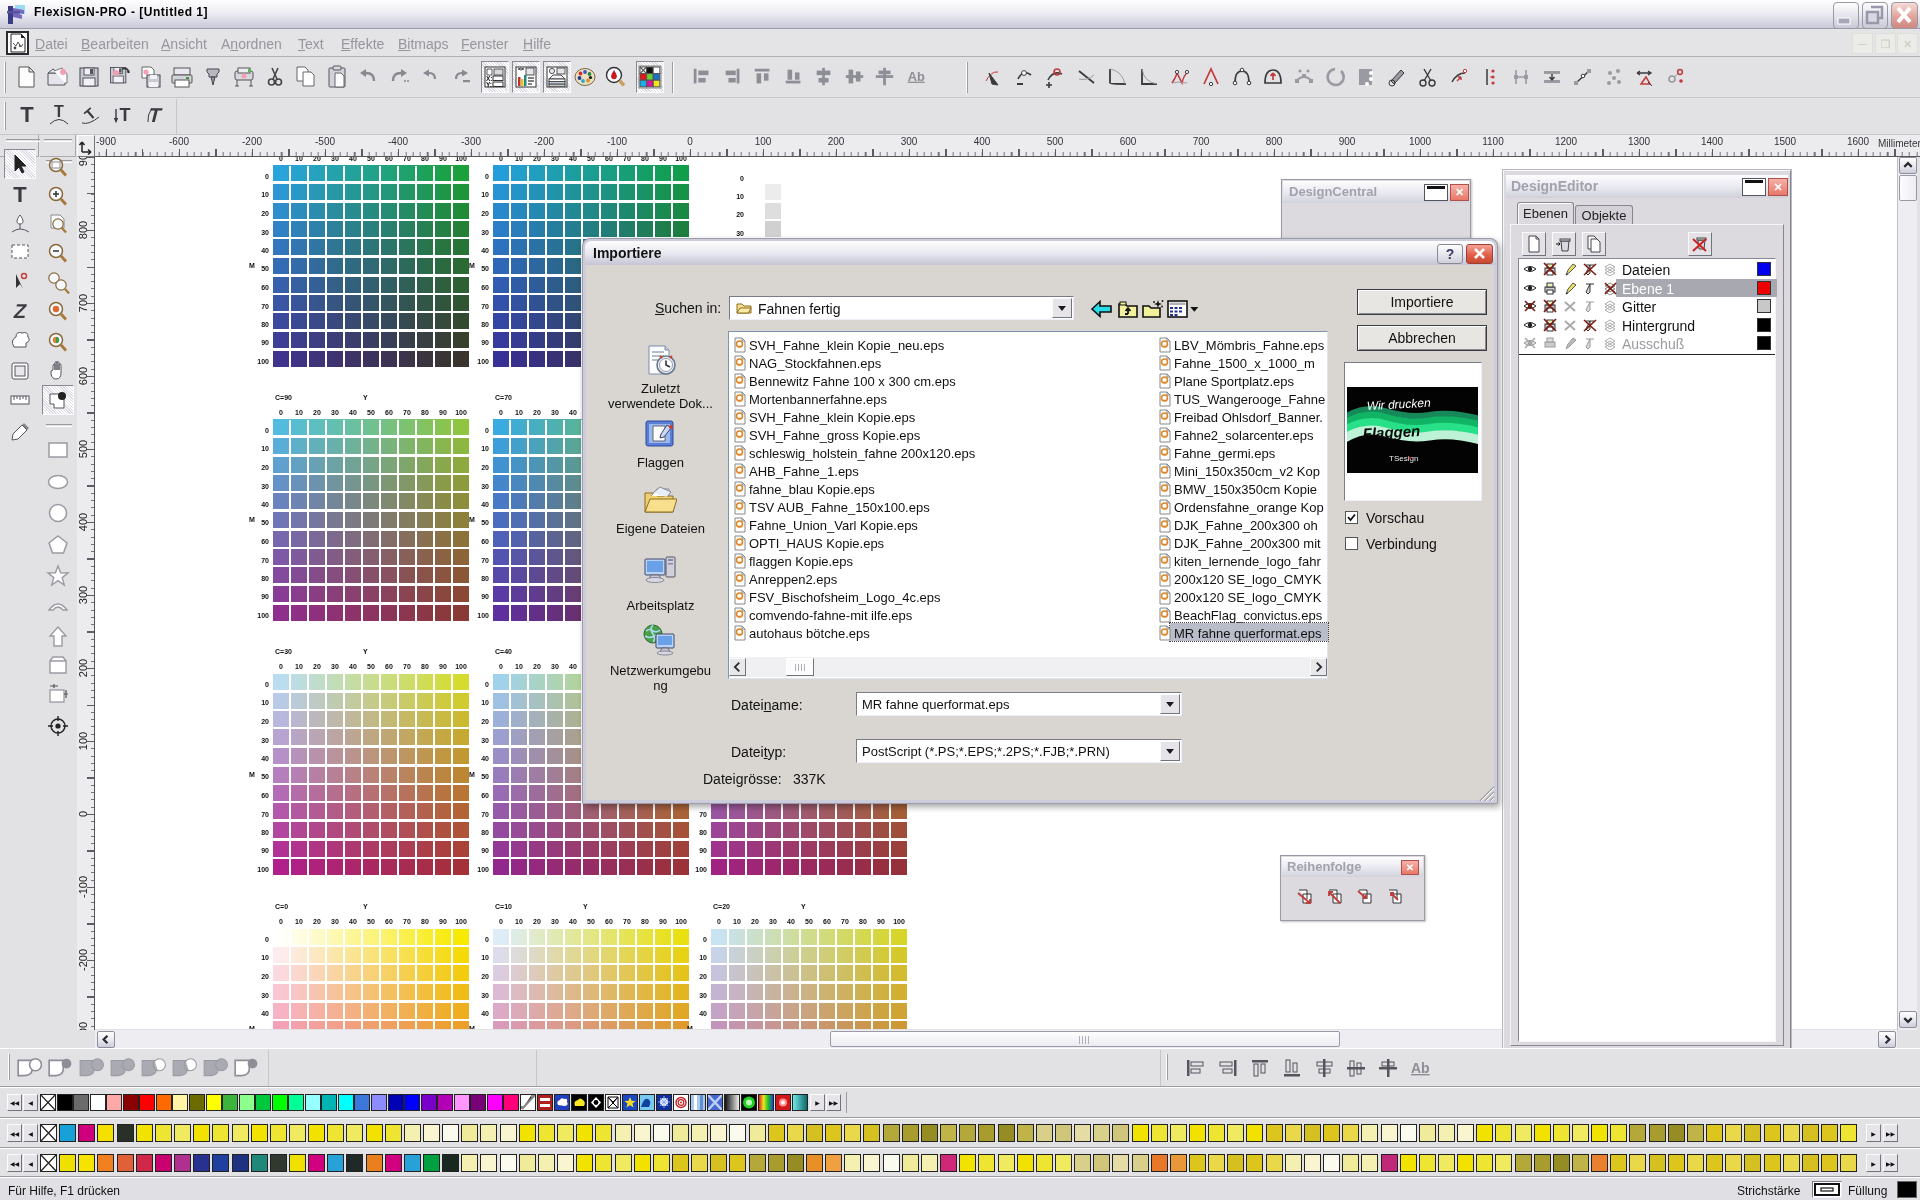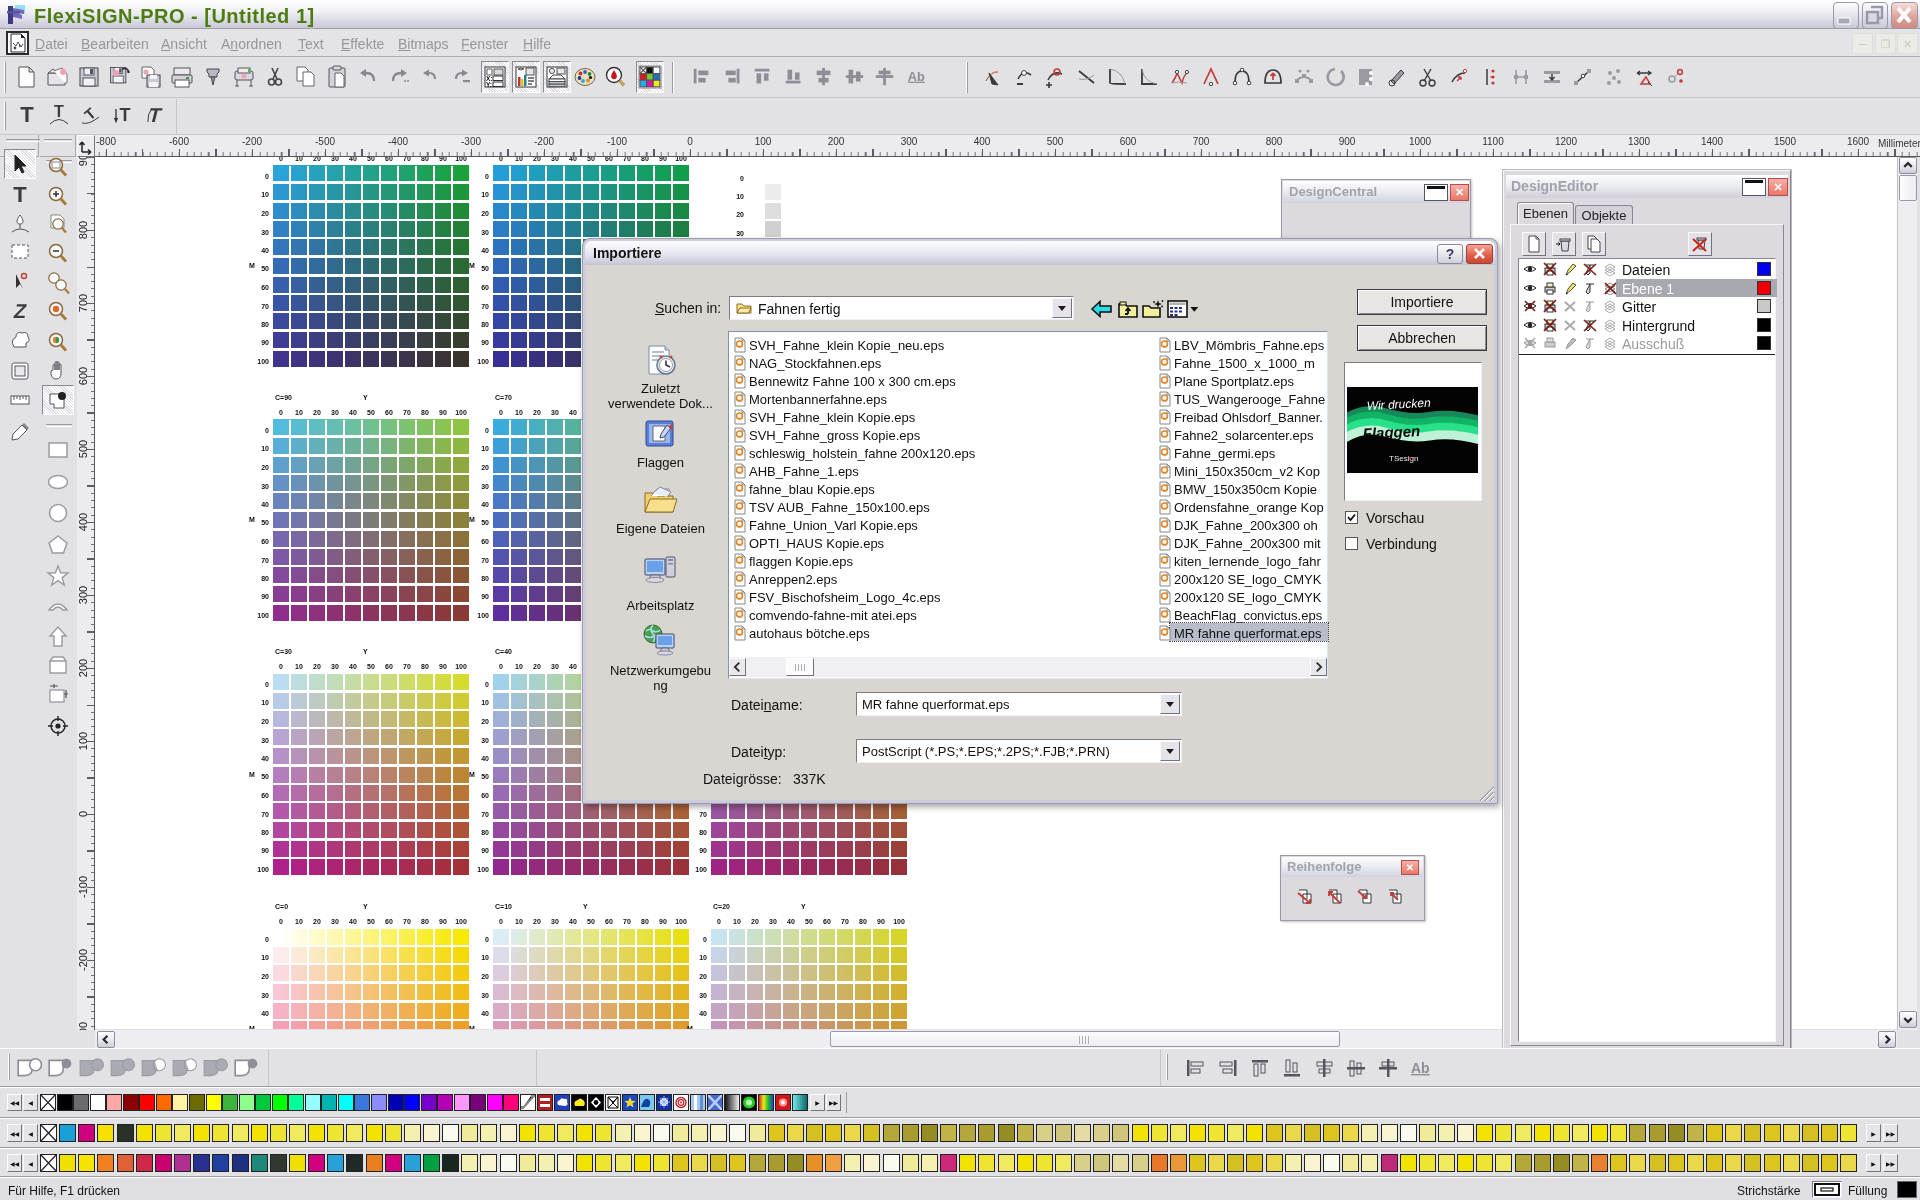--- a/index.html
+++ b/index.html
@@ -4,21 +4,21 @@
 body{width:1920px;height:1200px;overflow:hidden;position:relative;background:#e2e1e4;}
 svg{display:block}
 </style></head><body>
 <div style="position:absolute;left:0px;top:0px;width:1920px;height:29px;background:linear-gradient(#fefefe,#f0f0f5 40%,#c9c9d9);border-bottom:1px solid #9e9ea8;"></div>
 <svg style="position:absolute;left:5px;top:3px;width:24px;height:24px;" viewBox="0 0 24 24">
     <rect x="10" y="2" width="10" height="9" fill="#9adcf0"></rect>
     <rect x="3" y="3" width="5" height="18" fill="#3c3c86"></rect>
     <path d="M8 5 L19 7 L19 11 L12 10 L17 12 L17 16 L8 14 Z" fill="#7a68c0"></path>
     <rect x="2" y="8" width="13" height="2.5" fill="#55559a"></rect>
   </svg>
-<div style="position:absolute;left:34px;top:5px;width:500px;height:20px;font-size:20px;font-weight:bold;color:#4d7c0f;letter-spacing:0.5px;">FlexiSIGN-PRO - [Untitled 1]</div>
+<div style="position:absolute;left:34px;top:5px;width:500px;height:20px;font-size:12px;font-weight:bold;color:#000000;letter-spacing:0.5px;">FlexiSIGN-PRO - [Untitled 1]</div>
 <div style="position:absolute;left:1833px;top:2px;width:26px;height:27px;background:linear-gradient(#fdfdfe,#e4e4ec 50%,#c9c9d6);border:1.5px solid #9a9aa6;border-radius:4px;">
     <svg width="23" height="24" viewBox="0 0 23 24">
       <rect x="4" y="15" width="12" height="6" fill="#a8a8b8" stroke="#fff"></rect>
     </svg>
   </div>
 <div style="position:absolute;left:1862px;top:2px;width:26px;height:27px;background:linear-gradient(#fdfdfe,#e4e4ec 50%,#c9c9d6);border:1.5px solid #9a9aa6;border-radius:4px;">
     <svg width="23" height="24" viewBox="0 0 23 24">
       <path d="M8 4 h11 v11 h-4" fill="none" stroke="#9898aa" stroke-width="2.5"></path>
       <rect x="4" y="9" width="11" height="11" fill="#d8d8e2" stroke="#9898aa" stroke-width="2.5"></rect>
     </svg>
@@ -385,21 +385,21 @@
 <div style="position:absolute;left:0px;top:135px;width:39px;height:22px;background:#e2e1e4;border-right:1px solid #aaa;border-bottom:1px solid #aaa;"></div>
 <div style="position:absolute;left:0px;top:137px;width:36px;height:3px;border-top:1px solid #9a9aa2;border-bottom:1px solid #fff;margin:2px 6px;"></div>
 <div style="position:absolute;left:40px;top:135px;width:36px;height:22px;background:#e2e1e4;border-right:1px solid #aaa;border-bottom:1px solid #aaa;"></div>
 <div style="position:absolute;left:44px;top:139px;width:28px;height:3px;border-top:1px solid #9a9aa2;border-bottom:1px solid #fff;"></div>
 <div style="position:absolute;left:77px;top:135px;width:18px;height:22px;background:#ecebee;border:1px solid;border-color:#fff #777 #777 #fff;">
     <svg width="16" height="20" viewBox="0 0 16 20">
       <path d="M4 16 L4 6 M4 6 l-2.5 3 M4 6 l2.5 3 M4 16 L13 16 M13 16 l-3 -2.5 M13 16 l-3 2.5" stroke="#222" stroke-width="1.5" fill="none"></path>
     </svg>
   </div>
 <div style="position:absolute;left:95px;top:135px;width:1825px;height:22px;background:#ecebee;border-bottom:1px solid #55555c;overflow:hidden;">
-    <span style="position:absolute;left:-19.0px;top:1px;width:60px;text-align:center;font-size:10px;color:#33333a;">-800</span>
+    <span style="position:absolute;left:-19.0px;top:1px;width:60px;text-align:center;font-size:10px;color:#33333a;">-900</span>
     <span style="position:absolute;left:54.0px;top:1px;width:60px;text-align:center;font-size:10px;color:#33333a;">-600</span>
     <span style="position:absolute;left:127.0px;top:1px;width:60px;text-align:center;font-size:10px;color:#33333a;">-200</span>
     <span style="position:absolute;left:200.0px;top:1px;width:60px;text-align:center;font-size:10px;color:#33333a;">-500</span>
     <span style="position:absolute;left:273.0px;top:1px;width:60px;text-align:center;font-size:10px;color:#33333a;">-400</span>
     <span style="position:absolute;left:346.0px;top:1px;width:60px;text-align:center;font-size:10px;color:#33333a;">-300</span>
     <span style="position:absolute;left:419.0px;top:1px;width:60px;text-align:center;font-size:10px;color:#33333a;">-200</span>
     <span style="position:absolute;left:492.0px;top:1px;width:60px;text-align:center;font-size:10px;color:#33333a;">-100</span>
     <span style="position:absolute;left:565.0px;top:1px;width:60px;text-align:center;font-size:10px;color:#33333a;">0</span>
     <span style="position:absolute;left:638.0px;top:1px;width:60px;text-align:center;font-size:10px;color:#33333a;">100</span>
     <span style="position:absolute;left:711.0px;top:1px;width:60px;text-align:center;font-size:10px;color:#33333a;">200</span>
@@ -1394,21 +1394,21 @@
     <circle cx="6.5" cy="7" r="3" fill="none" stroke="#e08828" stroke-width="1.6"></circle>
     <path d="M5 9.5 h4" stroke="#e08828" stroke-width="1.5"></path>
   </svg>
 <div style="position:absolute;left:749px;top:589.5px;width:340px;height:15px;font-size:13px;color:#111;white-space:nowrap;">FSV_Bischofsheim_Logo_4c.eps</div>
 <svg style="position:absolute;left:733px;top:606.5px;width:14px;height:16px;" viewBox="0 0 14 16">
     <path d="M2 1 L9 1 L12 4 L12 15 L2 15 Z" fill="#fdfdfd" stroke="#888"></path>
     <path d="M9 1 L9 4 L12 4" fill="none" stroke="#888"></path>
     <circle cx="6.5" cy="7" r="3" fill="none" stroke="#e08828" stroke-width="1.6"></circle>
     <path d="M5 9.5 h4" stroke="#e08828" stroke-width="1.5"></path>
   </svg>
-<div style="position:absolute;left:749px;top:607.5px;width:340px;height:15px;font-size:13px;color:#111;white-space:nowrap;">comvendo-fahne-mit atei.eps</div>
+<div style="position:absolute;left:749px;top:607.5px;width:340px;height:15px;font-size:13px;color:#111;white-space:nowrap;">comvendo-fahne-mit ilfe.eps</div>
 <svg style="position:absolute;left:733px;top:624.5px;width:14px;height:16px;" viewBox="0 0 14 16">
     <path d="M2 1 L9 1 L12 4 L12 15 L2 15 Z" fill="#fdfdfd" stroke="#888"></path>
     <path d="M9 1 L9 4 L12 4" fill="none" stroke="#888"></path>
     <circle cx="6.5" cy="7" r="3" fill="none" stroke="#e08828" stroke-width="1.6"></circle>
     <path d="M5 9.5 h4" stroke="#e08828" stroke-width="1.5"></path>
   </svg>
 <div style="position:absolute;left:749px;top:625.5px;width:340px;height:15px;font-size:13px;color:#111;white-space:nowrap;">autohaus bötche.eps</div>
 <svg style="position:absolute;left:1158px;top:336.5px;width:14px;height:16px;" viewBox="0 0 14 16">
     <path d="M2 1 L9 1 L12 4 L12 15 L2 15 Z" fill="#fdfdfd" stroke="#888"></path>
     <path d="M9 1 L9 4 L12 4" fill="none" stroke="#888"></path>

